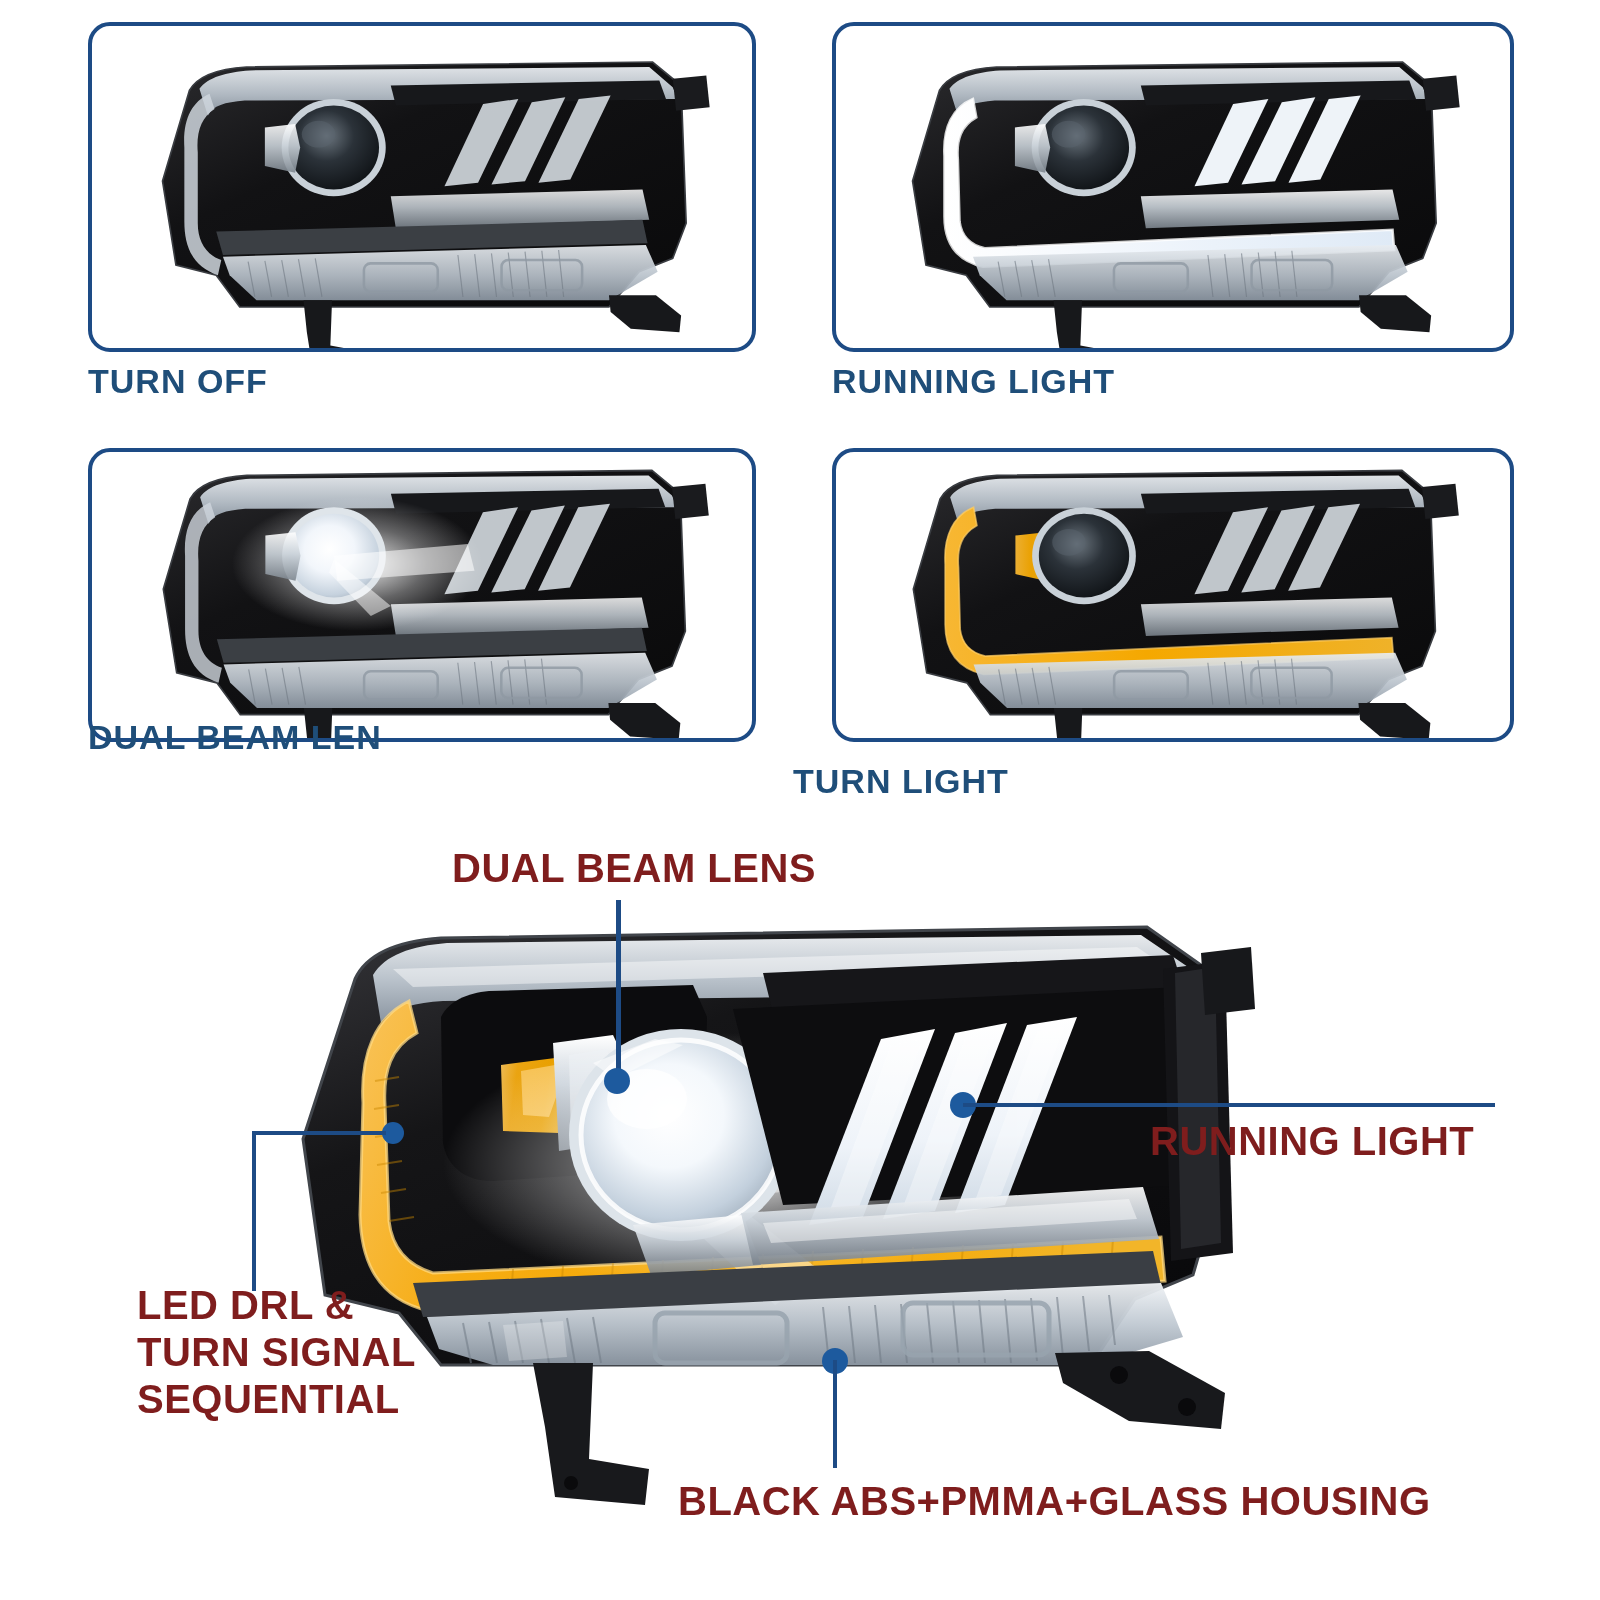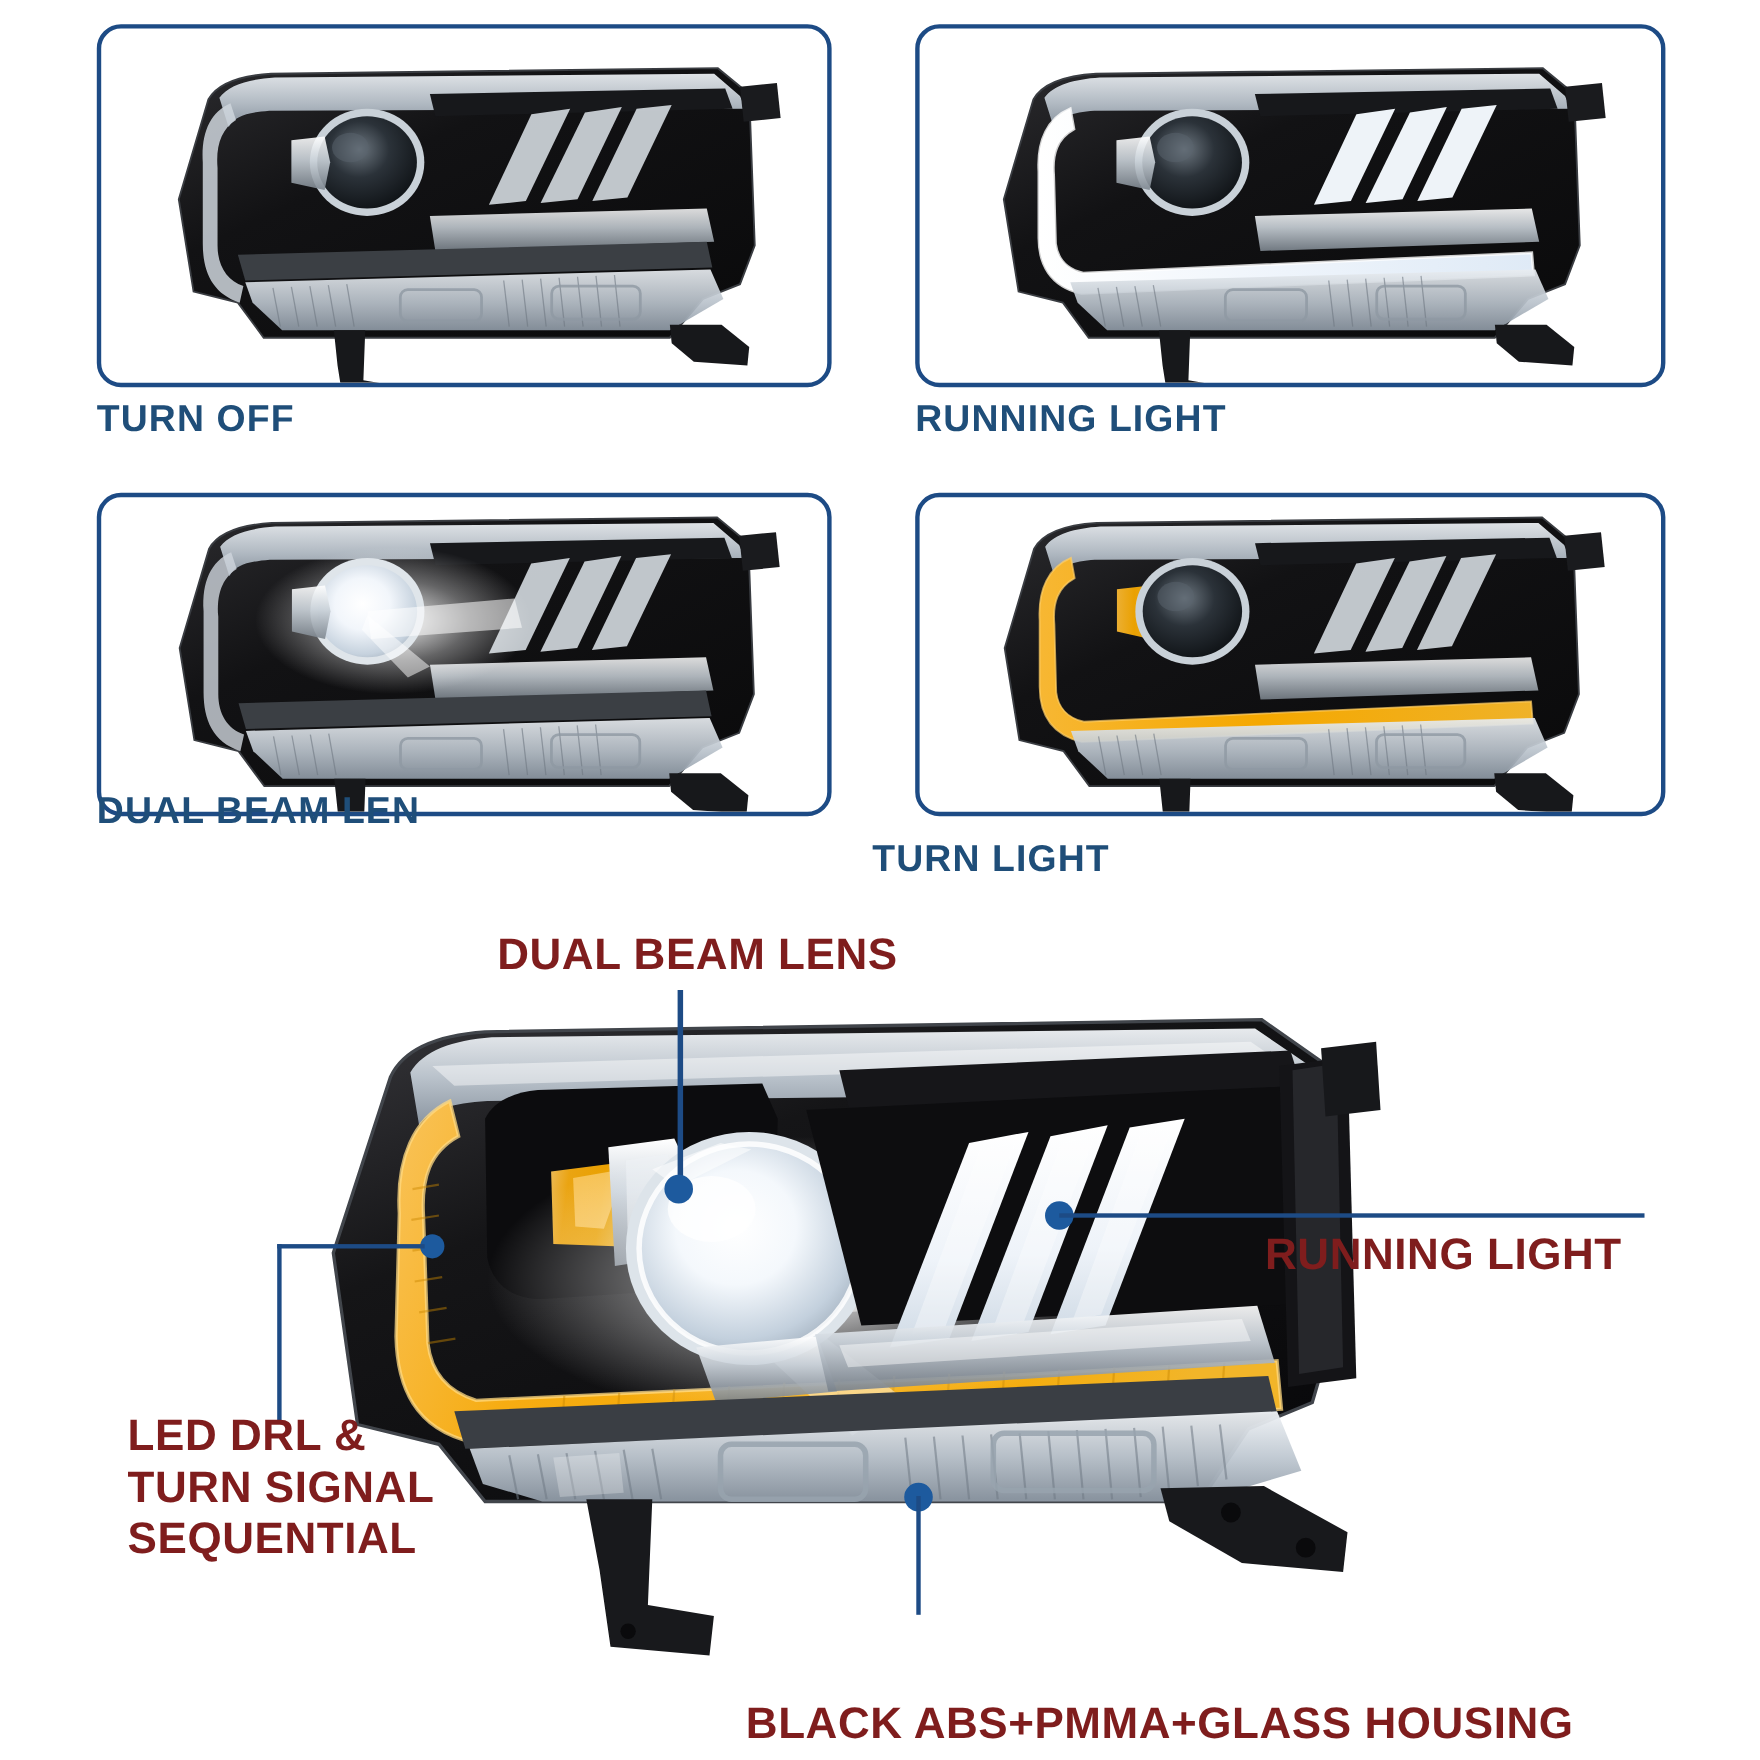--- a/index.html
+++ b/index.html
@@ -45,21 +45,21 @@
 
   .callout-text {
     position:absolute;
     color:#7f1d1d;
     font-weight:bold;
     font-size:40px;
     letter-spacing:0.5px;
     white-space:nowrap;
     line-height:1.18;
   }
-  .callout-text.multiline { white-space:normal; }
+  .callout-text.multiline { white-space:normal;margin-left:21px; }
 
   
   #hero-wrap {
     position:absolute;
     left:255px; top:905px;
     width:1010px; height:630px;
   }
   #hero-wrap svg { width:100%; height:100%; display:block; }
 </style>
 </head>
@@ -512,13 +512,13 @@
 <div class="lead-line" style="left:252px; top:1131px; width:134px; height:4px;"></div>
 <div class="lead-line" style="left:252px; top:1131px; width:4px; height:160px;"></div>
 <div class="callout-text multiline" style="left:116px; top:1282px; width:340px;">
   <div>LED DRL &amp;</div>
   <div>TURN SIGNAL</div>
   <div>SEQUENTIAL</div>
 </div>
 
 <div class="lead-dot" style="left:822px; top:1348px;"></div>
 <div class="lead-line" style="left:833px; top:1360px; width:4px; height:108px;"></div>
-<div class="callout-text" style="left:678px; top:1544px;">BLACK ABS+PMMA+GLASS HOUSING</div>
+<div class="callout-text" style="left:678px; top:1478px;">BLACK ABS+PMMA+GLASS HOUSING</div>
 
 </body></html>

